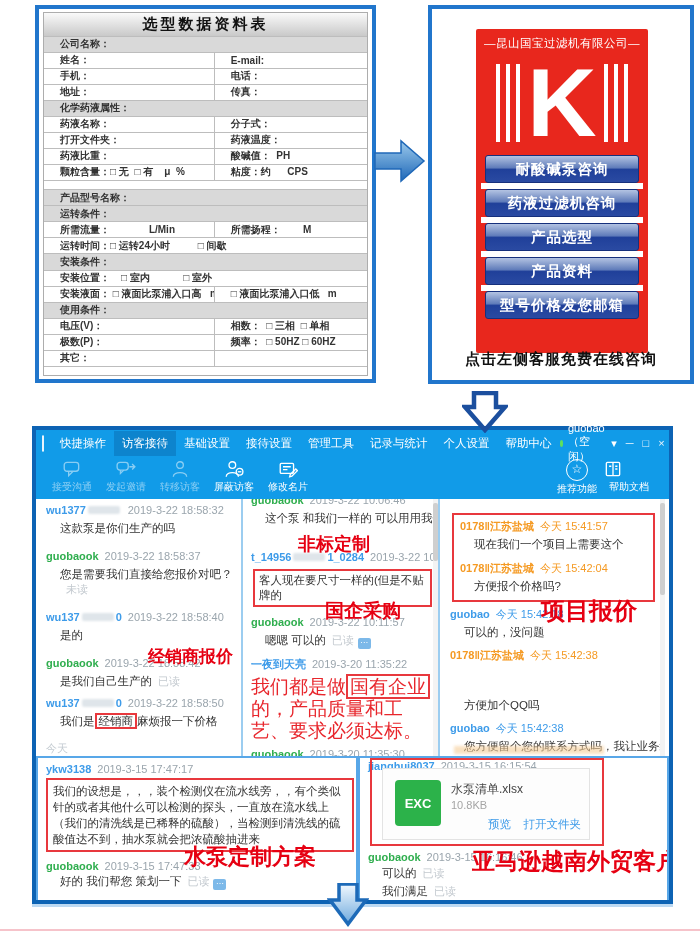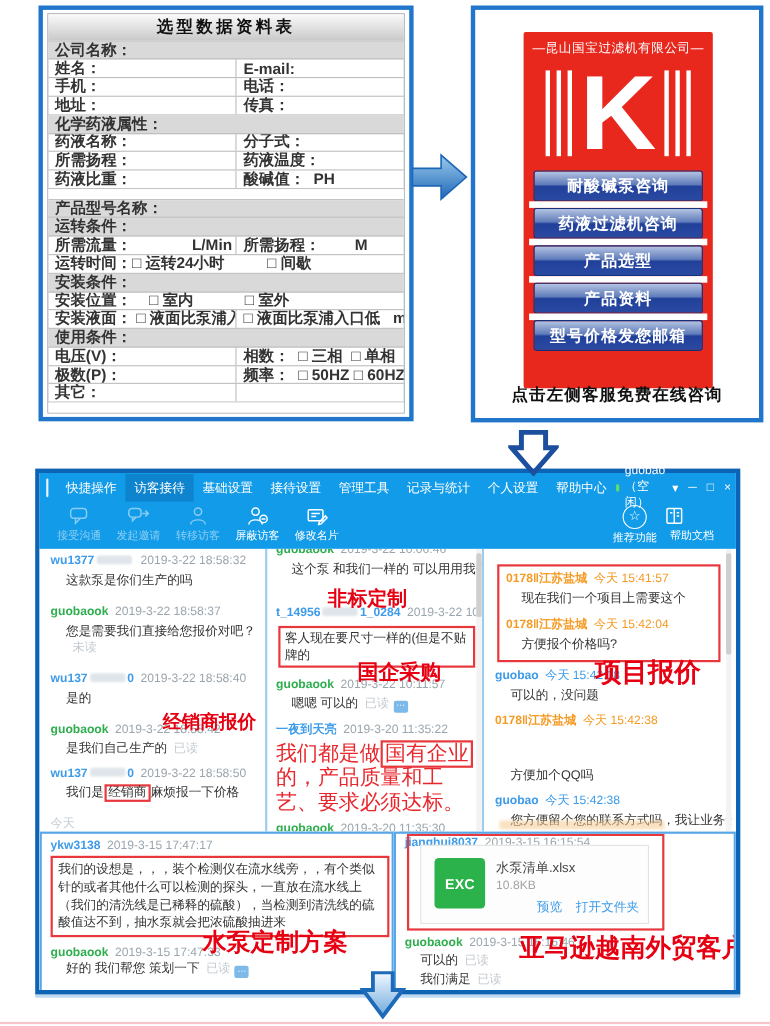--- a/index.html
+++ b/index.html
@@ -10,21 +10,21 @@
   
   #form-box{left:35px;top:5px;width:341px;height:378px;border:4px solid #2176cc;background:#fff;box-sizing:border-box;padding:3px 4px;}
   .ftable{height:100%;display:flex;flex-direction:column;border:1px solid #adadad;box-sizing:border-box;}
   .fr{flex:1;display:flex;align-items:stretch;border-bottom:1px solid #bdbdbd;min-height:0;}
   .fr:last-child{border-bottom:none;}
   .fr.title{flex:1.5;background:linear-gradient(#fafafa,#c9c9c9);}
   .fr.title div{flex:1;display:flex;align-items:center;justify-content:center;font-size:15px;font-weight:bold;color:#111;letter-spacing:3px;}
   .fr.sec{background:#d9d9d9;}
   .fr.sec .c1{width:100%;font-weight:bold;}
   .fr.blank{flex:.55;background:#fff;}
-  .c1,.c2{display:flex;align-items:center;padding-left:6px;font-size:14px;font-weight:bold;color:#333;white-space:pre;overflow:hidden;}
+  .c1,.c2{display:flex;align-items:center;padding-left:16px;font-size:10px;font-weight:bold;color:#333;white-space:pre;overflow:hidden;}
   .c1{width:53%;}
   .c2{width:47%;border-left:1px solid #bdbdbd;}
   .c1.full{width:100%;}
 
   
   svg{display:block;}
 
   
   #ad-box{left:428px;top:5px;width:266px;height:379px;border:4px solid #2176cc;background:#fff;box-sizing:border-box;}
   #ad-panel{position:absolute;left:44px;top:20px;width:172px;height:324px;background:#e8271d;border-radius:2px;overflow:hidden;}
@@ -124,26 +124,30 @@
           <div class="c2">传真：</div>
         </div>
       <div class="fr sec">
           <div class="c1">化学药液属性：</div>
         </div>
       <div class="fr">
           <div class="c1">药液名称：</div>
           <div class="c2">分子式：</div>
         </div>
       <div class="fr">
-          <div class="c1">所需扬程：</div>
+          <div class="c1">打开文件夹：</div>
           <div class="c2">药液温度：</div>
         </div>
       <div class="fr">
           <div class="c1">药液比重：</div>
           <div class="c2">酸碱值：  PH</div>
+        </div>
+      <div class="fr">
+          <div class="c1">颗粒含量：□ 无  □ 有    μ  %</div>
+          <div class="c2">粘度：约      CPS</div>
         </div>
       <div class="fr blank"></div>
       <div class="fr sec">
           <div class="c1">产品型号名称：</div>
         </div>
       <div class="fr sec">
           <div class="c1">运转条件：</div>
         </div>
       <div class="fr">
           <div class="c1">所需流量：              L/Min</div>

